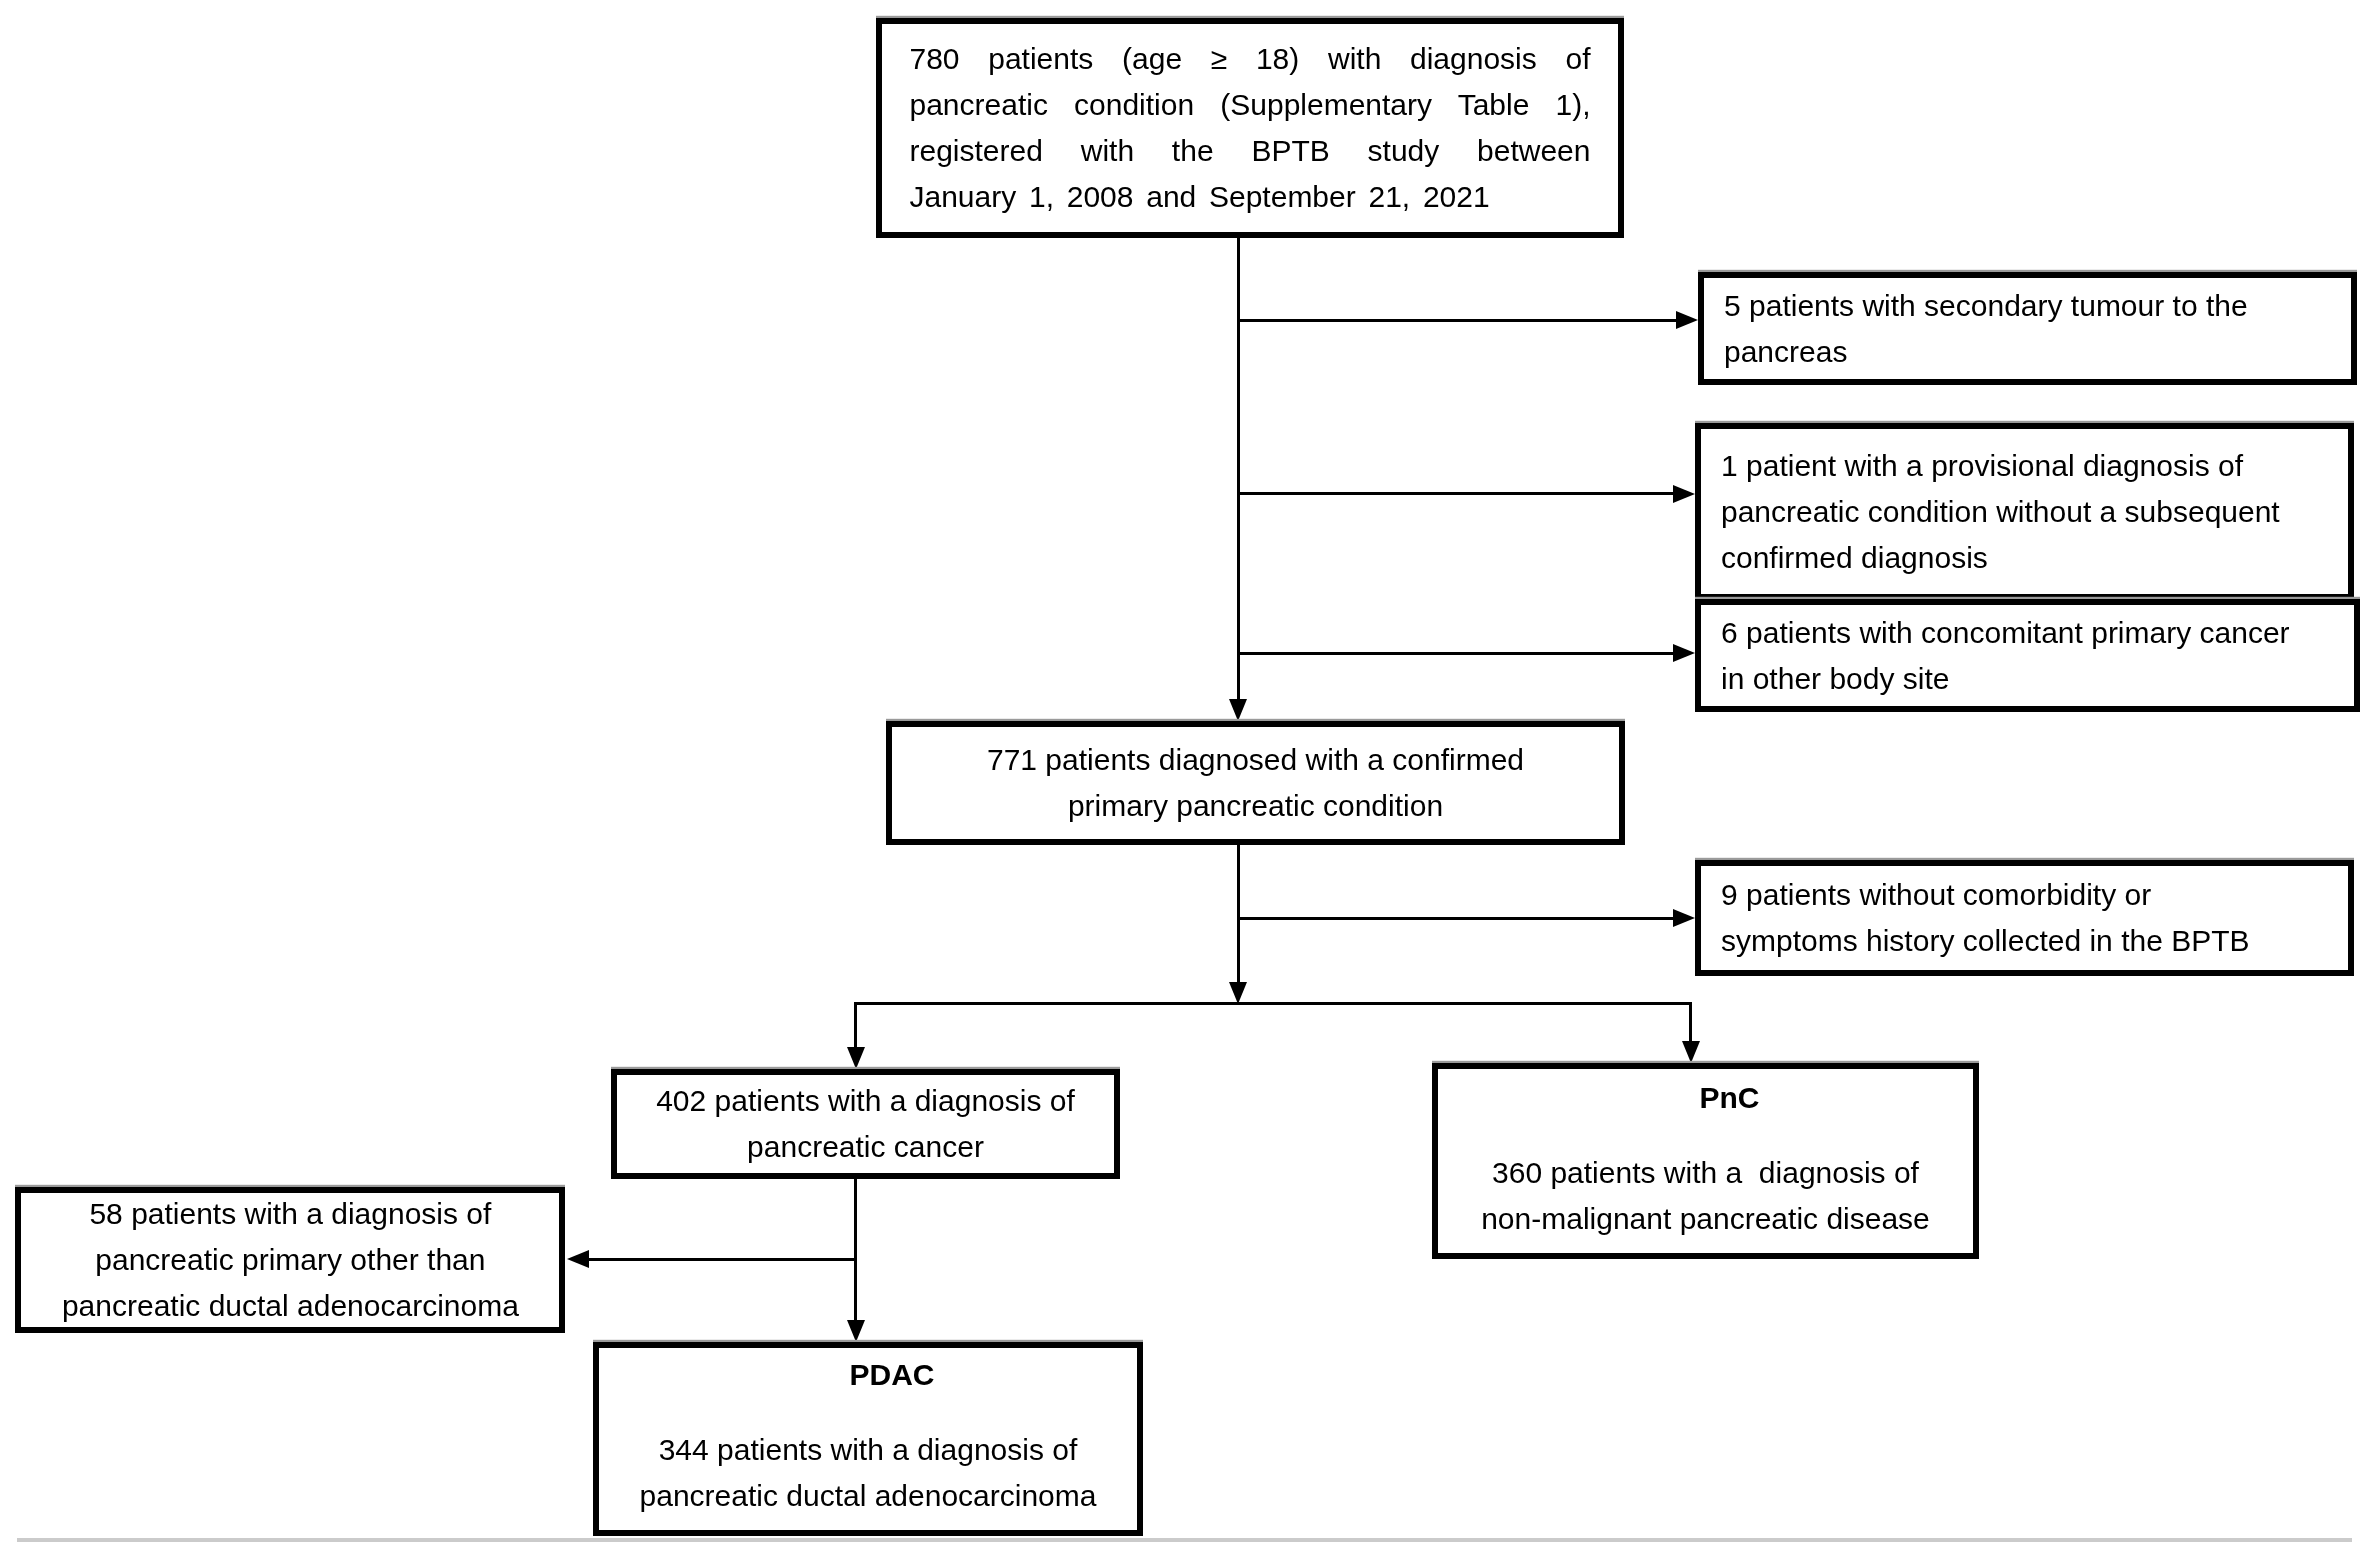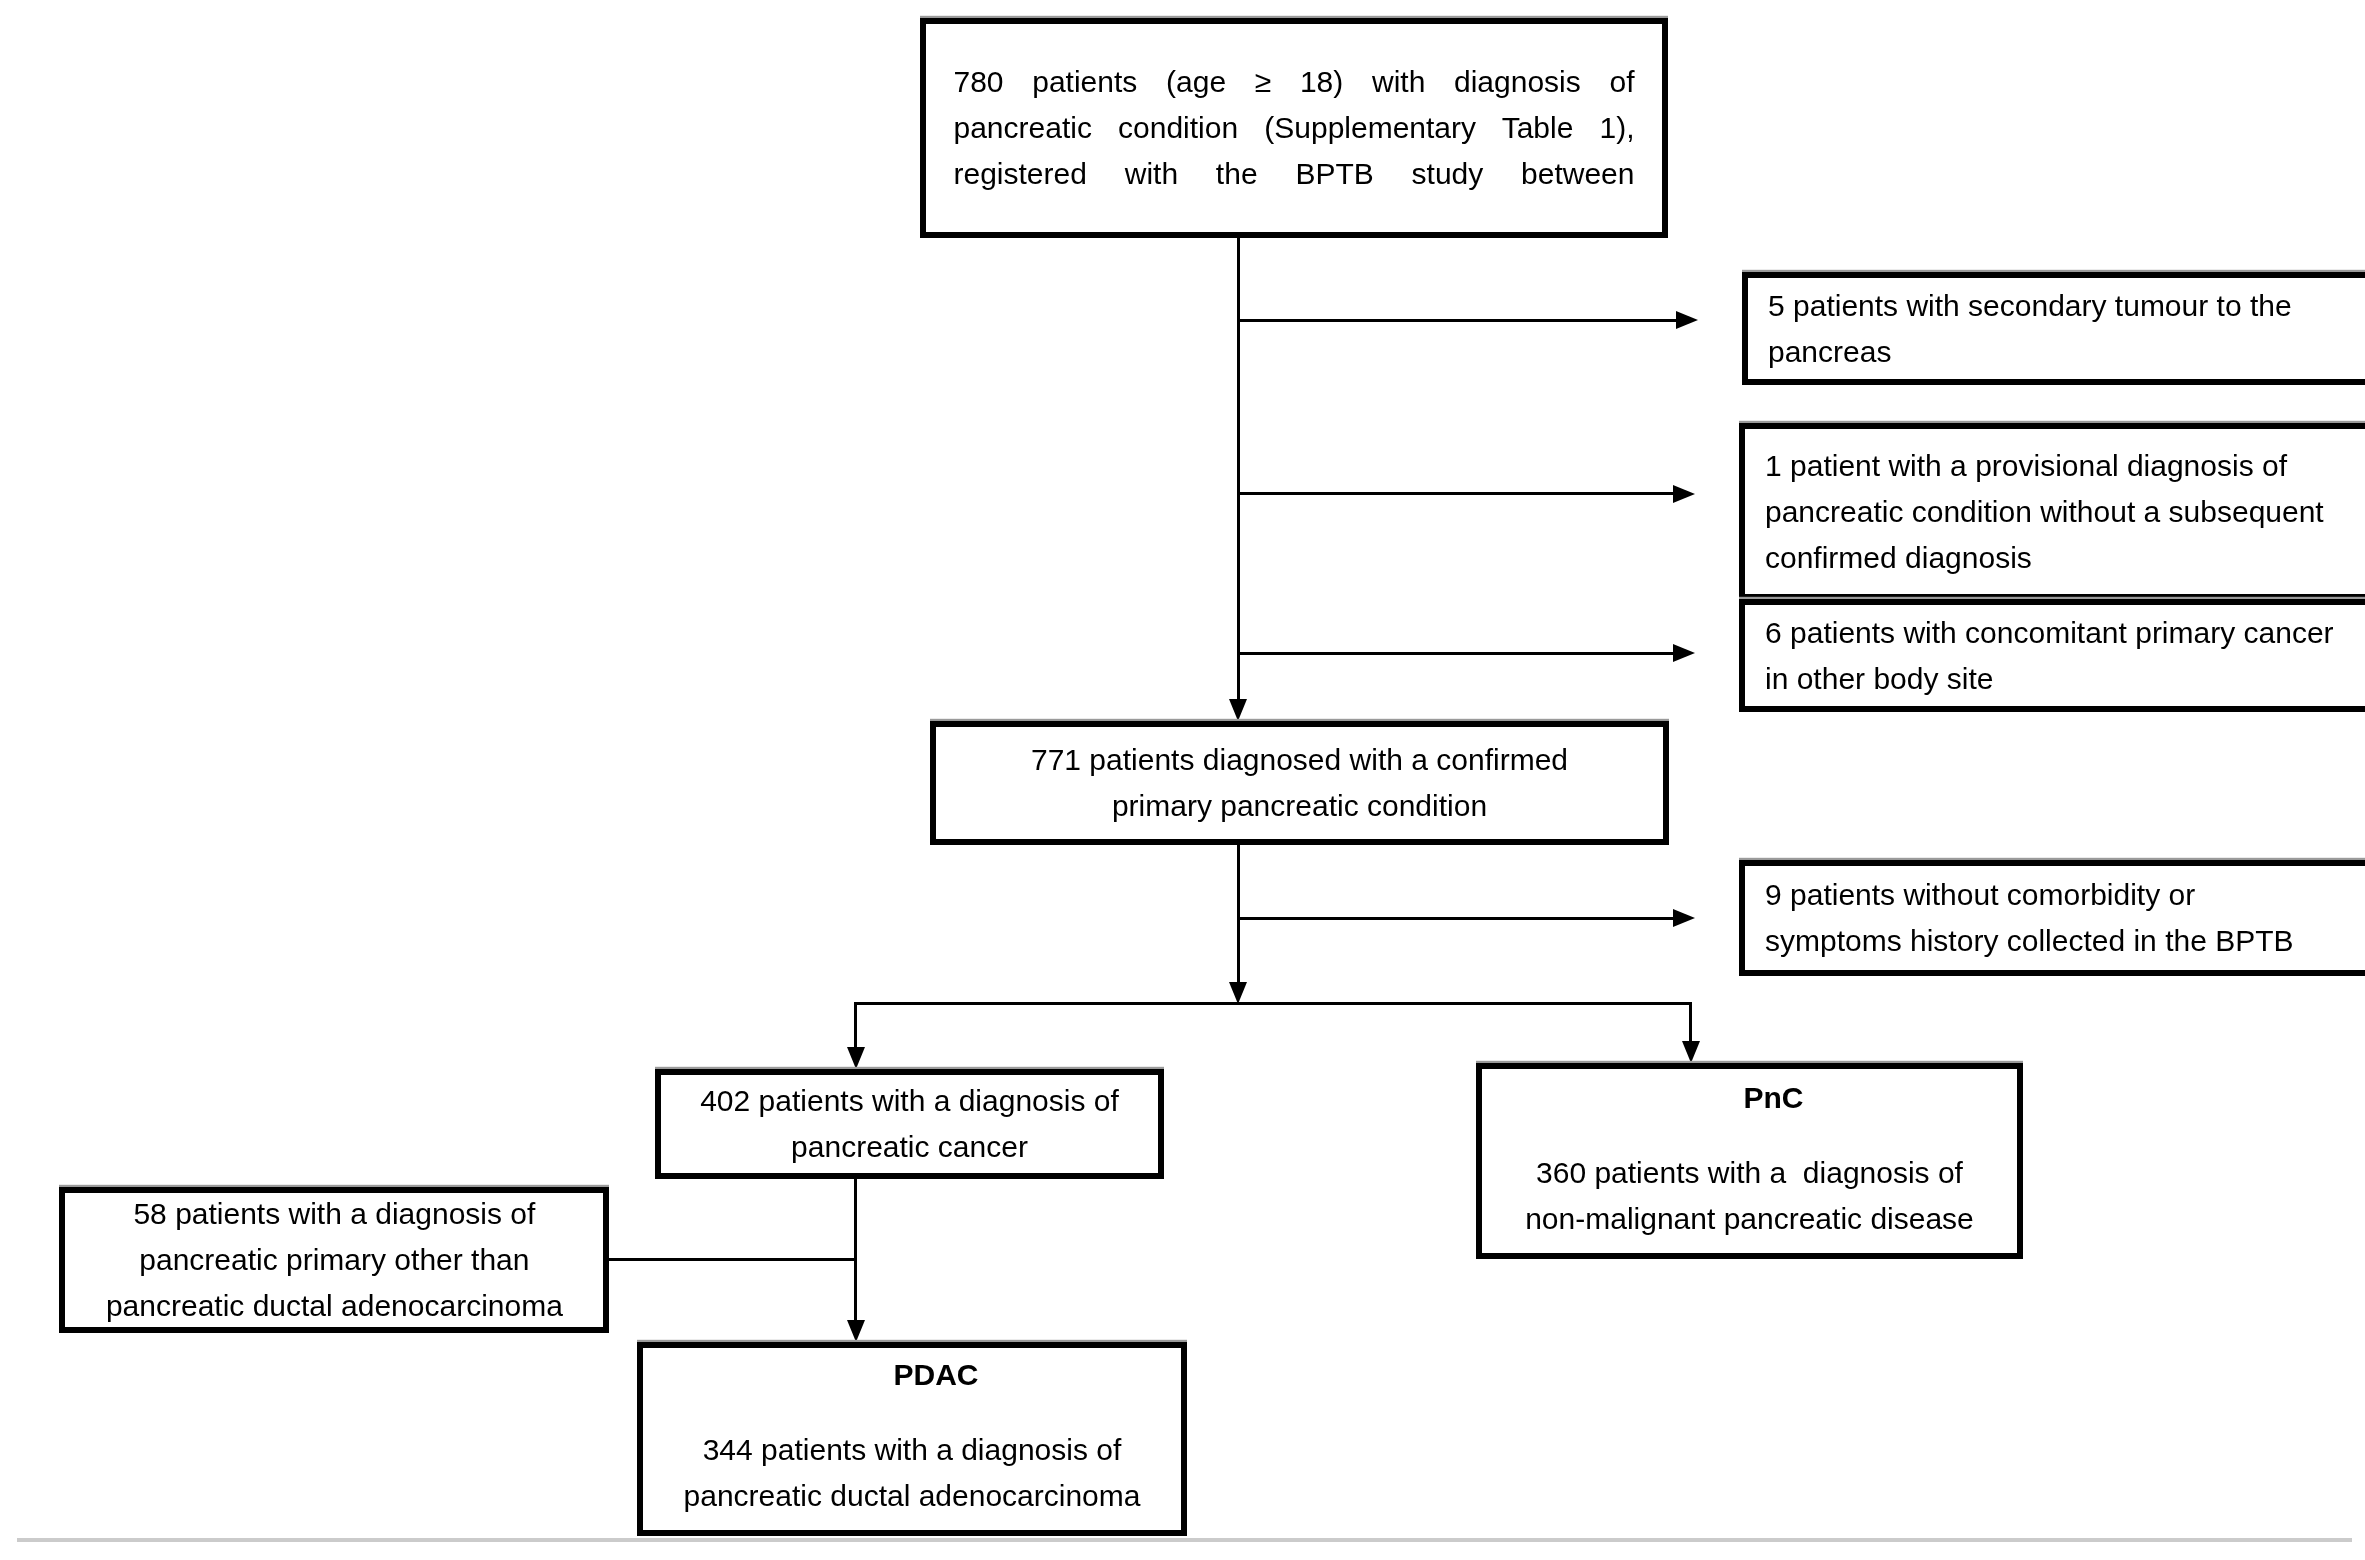--- a/index.html
+++ b/index.html
@@ -21,21 +21,20 @@
     box-sizing: border-box;
     background: #ffffff;
     border: 6.6px solid #000000;
     box-shadow: 0 -2.2px 0 #9a9a9a;
     display: flex;
     flex-direction: column;
     justify-content: center;
     font-size: 30px;
     line-height: 46px;
     color: #000000;
-    margin-left: 44px;
   }
   .ln { white-space: pre-wrap; }
   .align-left   { text-align: left; }
   .align-center { text-align: center; }
   .just .ln.stretch { text-align: justify; text-align-last: justify; }
   .pad-wide  { padding-left: 27.5px; padding-right: 27.5px; }
   .pad-side  { padding-left: 20px; padding-right: 11px; }
   .titled { justify-content: flex-start; }
   .box-title {
     font-weight: bold;
@@ -106,20 +105,21 @@
 
   <div class="cline" style="left:588px;top:1258px;width:268px;height:3.3px"></div>
   <div class="arr left" style="left:567px;top:1250px"></div>
 
   <div class="gray-rule" style="left:16.5px;top:1538px;width:2335px;height:3.8px"></div>
 
   <div class="box just pad-wide align-left" style="left:876px;top:18px;width:748px;height:220px">
     <div class="ln stretch">780 patients (age ≥ 18) with diagnosis of</div>
     <div class="ln stretch">pancreatic condition (Supplementary Table 1),</div>
     <div class="ln stretch">registered with the BPTB study between</div>
+    <div class="ln" style="word-spacing:4.4px">January 1, 2008 and September 21, 2021</div>
   </div>
 
   <div class="box pad-side align-left" style="left:1698px;top:272px;width:659px;height:113px">
     <div class="ln">5 patients with secondary tumour to the</div>
     <div class="ln">pancreas</div>
   </div>
 
   <div class="box pad-side align-left" style="left:1695px;top:423px;width:659px;height:177px">
     <div class="ln">1 patient with a provisional diagnosis of</div>
     <div class="ln">pancreatic condition without a subsequent</div>

